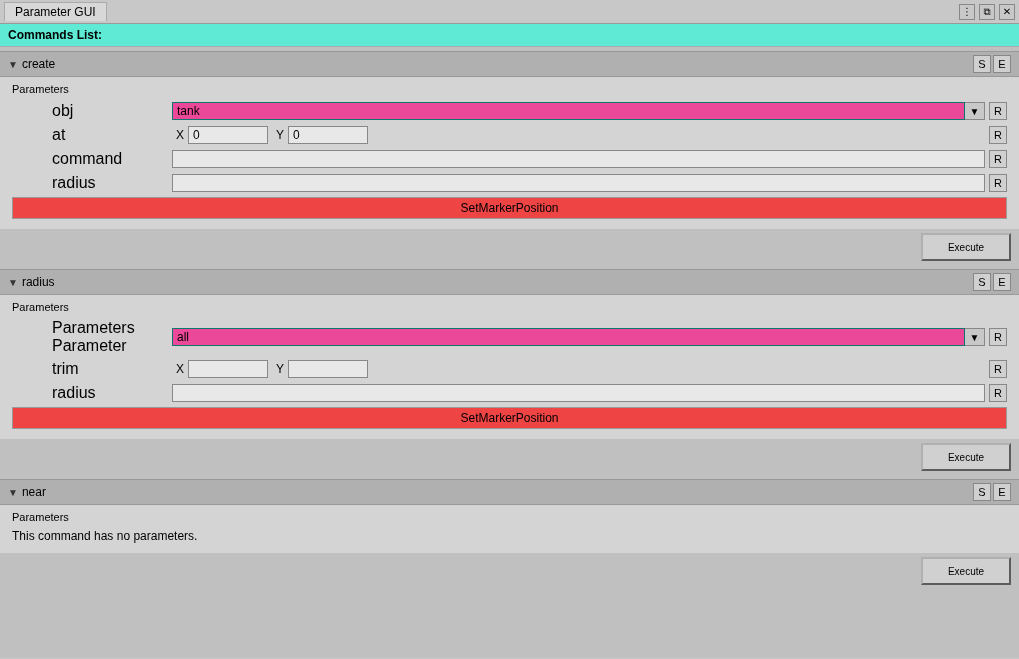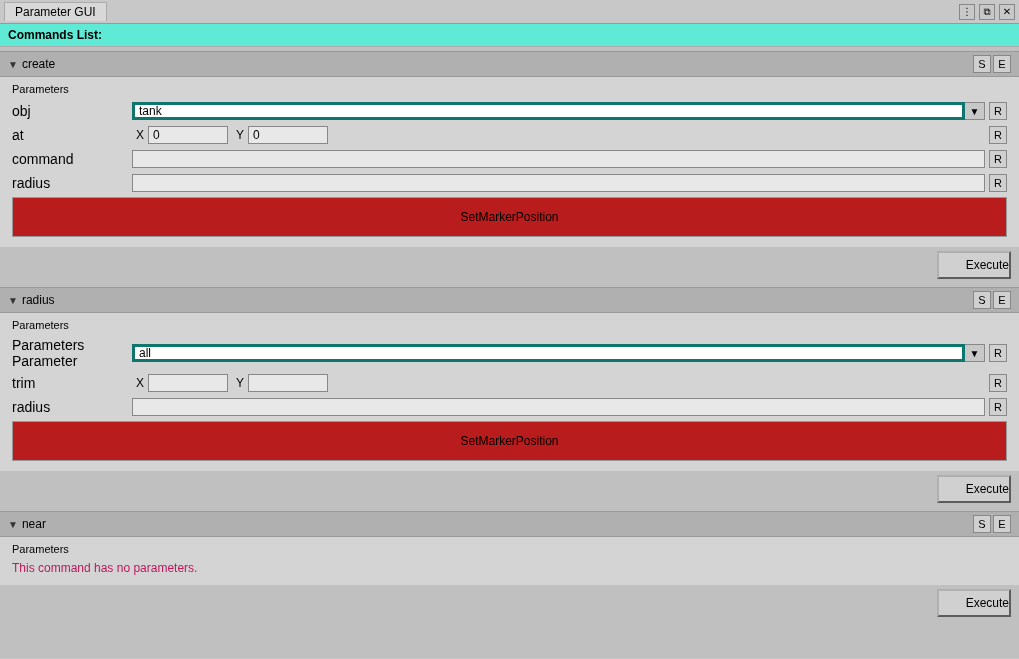--- a/index.html
+++ b/index.html
@@ -119,40 +119,41 @@
       margin-bottom: 6px;
     }
     .param-row {
       display: flex;
       align-items: center;
       margin-bottom: 4px;
       min-height: 20px;
     }
     .param-label {
       width: 120px;
-      font-size: 14px;
+      font-size: 16px;
       flex-shrink: 0;
+      margin-left: 40px;
     }
     .param-controls {
       flex: 1;
       display: flex;
       align-items: center;
       gap: 4px;
     }
     .dropdown-wrap {
       flex: 1;
       position: relative;
       display: flex;
       align-items: center;
     }
     .dropdown-input {
       flex: 1;
       height: 18px;
-      background: #ffffff;
-      border: 3px solid #0f766e;
+      background: #ec4899;
+      border: 1px solid #0f766e;
       font-size: 12px;
       padding: 0 4px;
     }
     .dropdown-arrow {
       width: 20px;
       height: 18px;
       background: #c8c8c8;
       border: 1px solid #888;
       border-left: none;
       display: flex;
@@ -195,51 +196,51 @@
       border: 1px solid #888;
       font-size: 11px;
       display: flex;
       align-items: center;
       justify-content: center;
       cursor: pointer;
       flex-shrink: 0;
     }
     .no-params-text {
       font-size: 12px;
-      color: #be185d;
+      color: #000000;
       margin-bottom: 4px;
     }
 
     
     .set-marker-bar {
-      background: #b91c1c;
+      background: #ef4444;
       border: 1px solid #999;
       text-align: center;
-      padding: 12px 0;
+      padding: 3px 0;
       font-size: 12px;
       margin: 4px 0;
       cursor: pointer;
     }
 
     
     .execute-area {
       display: flex;
       justify-content: flex-end;
       padding: 4px 8px;
     }
     .execute-btn {
-      width: 74px;
+      width: 90px;
       height: 28px;
       background: #d0d0d0;
       border: 2px outset #b0b0b0;
-      font-size: 12px;
-      cursor: pointer;
-      display: flex;
-      align-items: center;
-      justify-content: flex-end;
+      font-size: 10px;
+      cursor: pointer;
+      display: flex;
+      align-items: center;
+      justify-content: center;
     }
   </style>
 </head>
 <body>
 
 <div class="title-bar">
   <div class="title-bar-left">
     <div class="tab">
       <span>Parameter GUI</span>
     </div>

